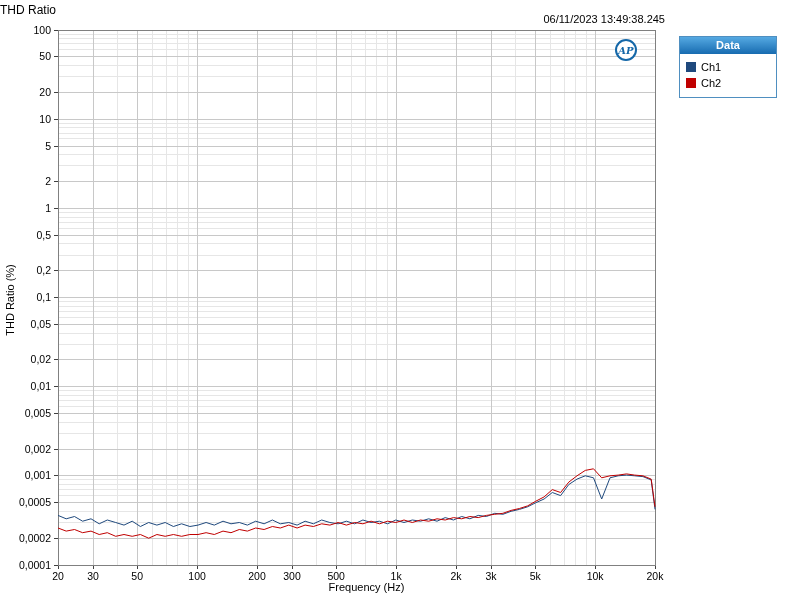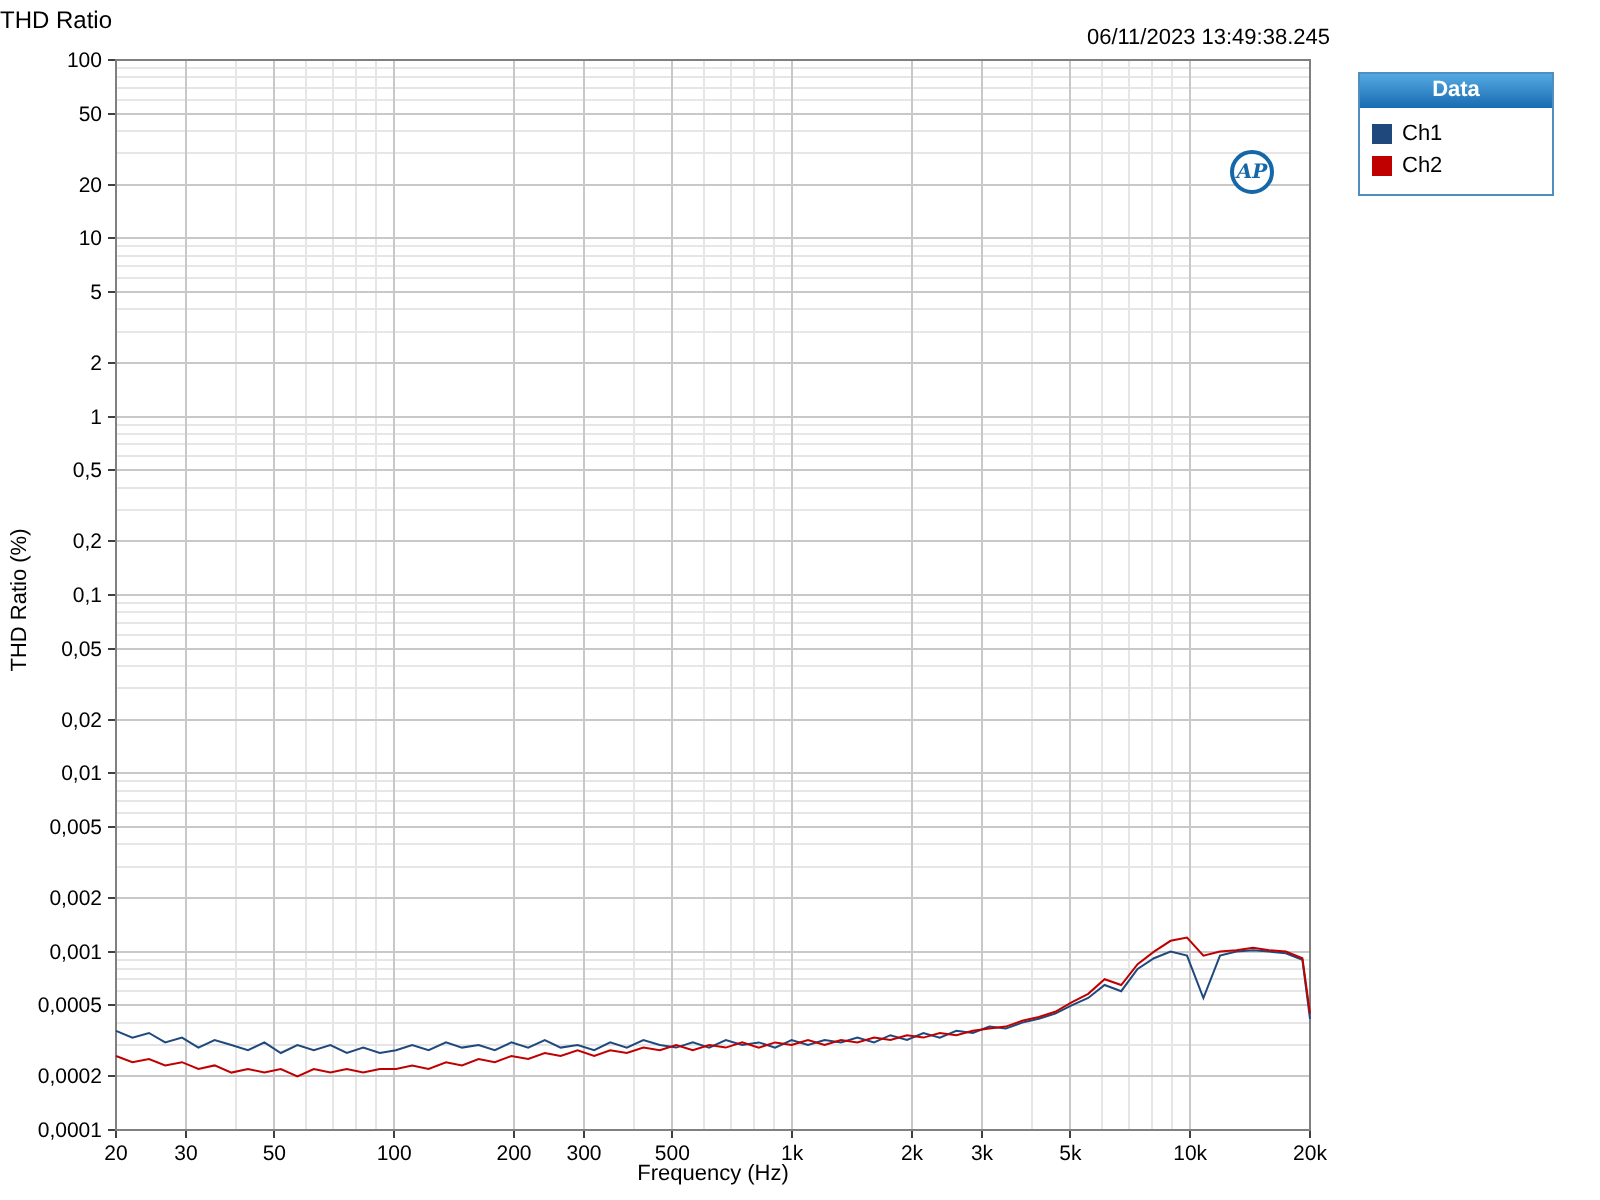--- a/index.html
+++ b/index.html
@@ -14,29 +14,29 @@
   #chart-title {
     position:absolute; top:3px; left:0; width:760px; 
     font-size:12px;
   }
   #timestamp { position:absolute; top:13px; right:135px; font-size:11px;text-align:right; }
   #ylabel {
     position:absolute; left:10px; top:300px; white-space:nowrap;
     transform:translate(-50%,-50%) rotate(-90deg); font-size:11px;
   }
   #xlabel {
-    position:absolute; left:58px; width:597px; top:581px; text-align:center;
+    position:absolute; left:68px; width:597px; top:581px; text-align:center;
     font-size:11px;
   }
   .ap-logo {
     position:absolute; left:615px; top:39px; width:18px; height:18px;
     border:2px solid #1467a8; border-radius:50%; background:#fff;
     display:flex; align-items:center; justify-content:center;
     font-family:"DejaVu Serif", serif; font-style:italic; font-weight:bold;
-    font-size:10px; color:#1467a8;margin-top:36px;
+    font-size:10px; color:#1467a8;
   }
   .legend {
     position:absolute; left:679px; top:36px; width:98px;
     border:1px solid #4f8fc0; background:#fff; box-sizing:border-box;
   }
   .legend-header {
     background:linear-gradient(#55a9e2, #176bb0); color:#fff;
     font-size:11px; font-weight:bold; text-align:center; padding:2px 0 3px;
   }
   .legend-body { padding:5px 6px 6px; }

